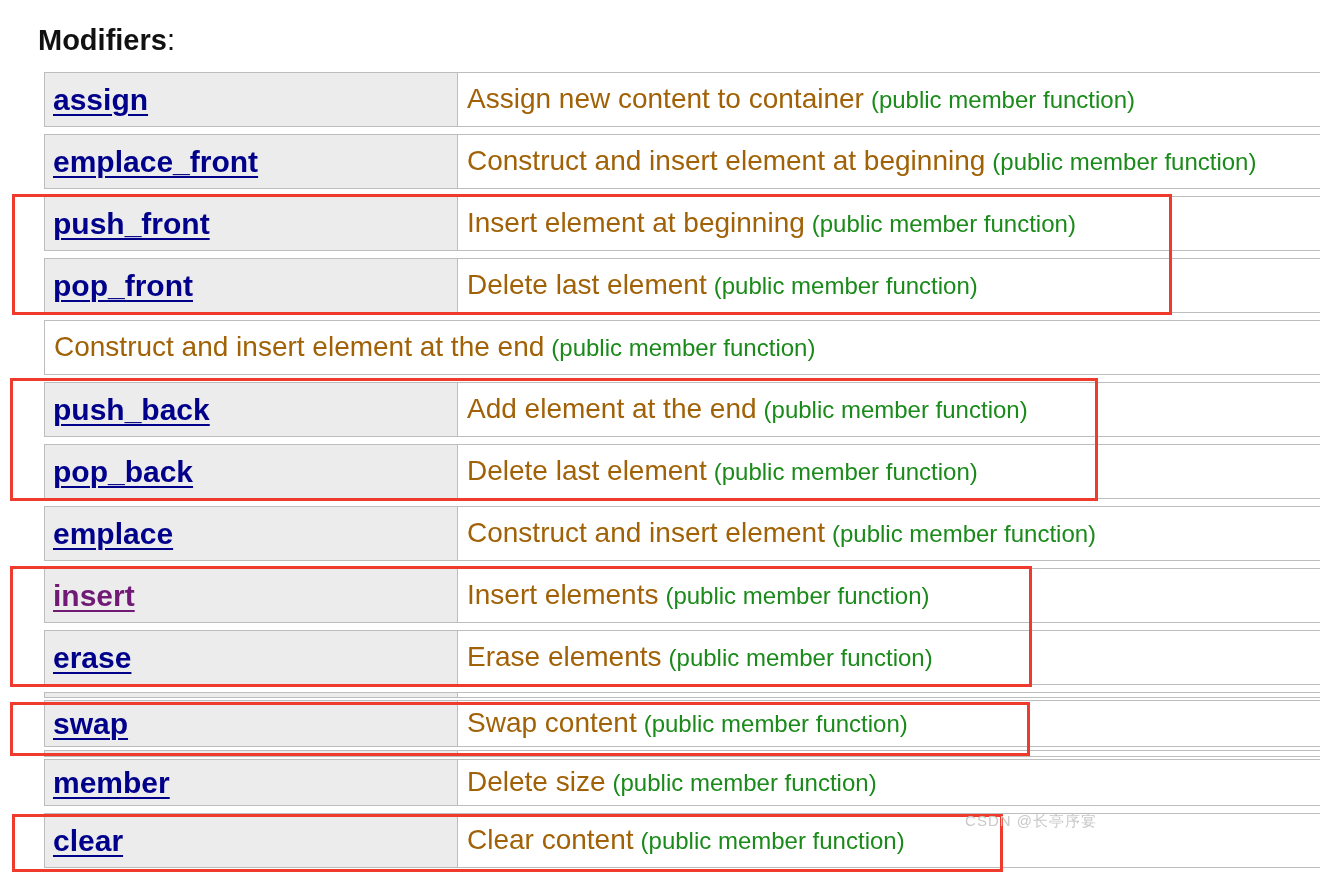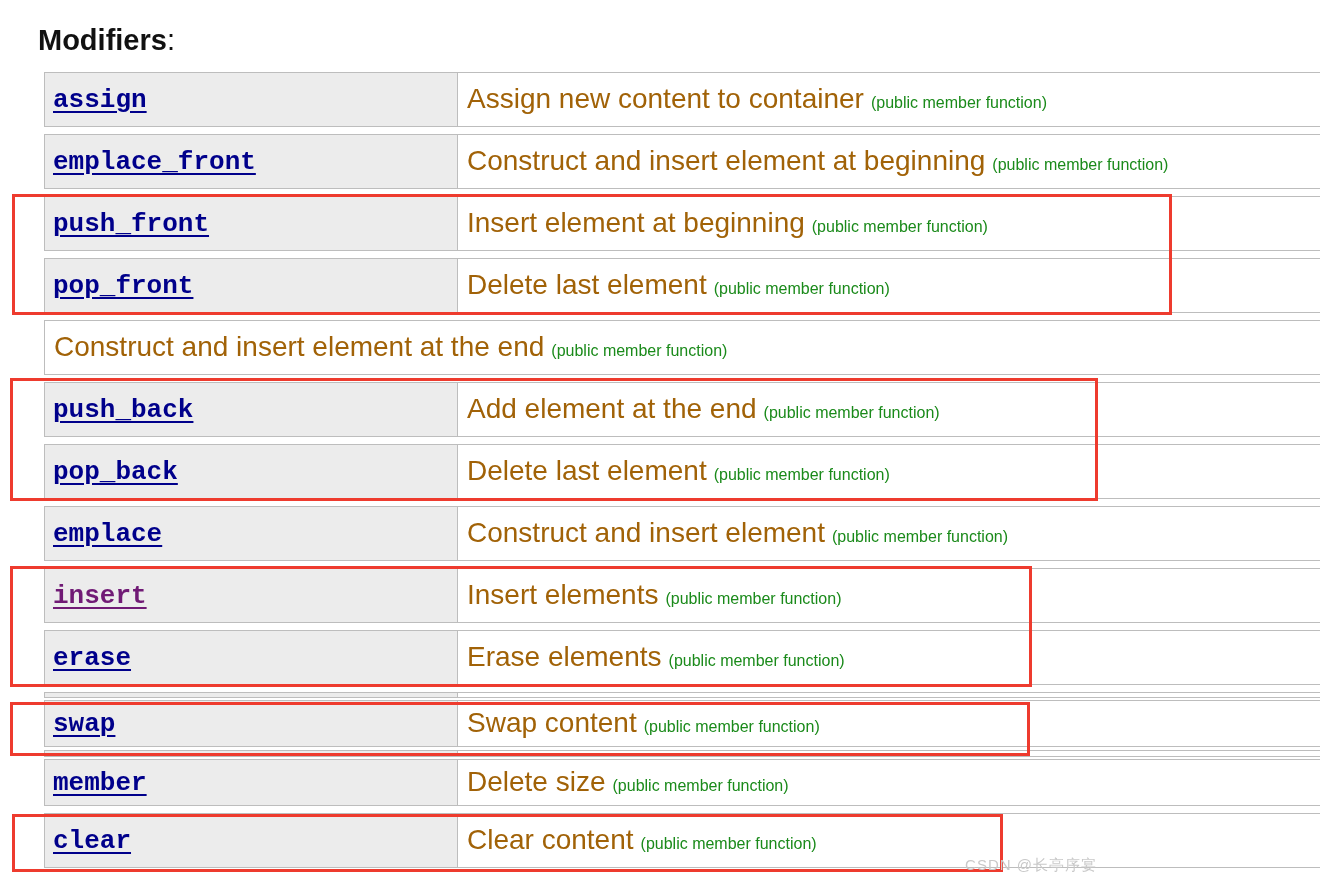--- a/index.html
+++ b/index.html
@@ -49,49 +49,48 @@
   .cell-right {
     flex: 1;
     box-sizing: border-box;
     padding-left: 9px;
     white-space: nowrap;
     overflow: visible;
   }
   .fn-link {
     color: #00008b;
     font-weight: bold;
-    font-size: 26px;
+    font-size: 30px;
     text-decoration: underline;
     text-decoration-thickness: 2px;
     text-underline-offset: 4px;
     cursor: pointer;
-    font-family: Liberation Mono, monospace;
   }
   .desc {
     font-size: 28px;
     color: #a16207;
   }
   .note {
-    font-size: 16px;
+    font-size: 24px;
     color: #1a8a1a;
     padding-left: 7px;
   }
   .sliver .cell-left { padding: 0; }
 
   .redbox {
     position: absolute;
     border: 3px solid #ee3b2e;
     box-sizing: border-box;
     background: transparent;
     pointer-events: none;
   }
   .watermark {
     position: absolute;
     right: 8px;
-    top: 856px;
+    top: 812px;
     font-size: 15px;
     color: #c9c9c9;
     letter-spacing: 1px;
   }
 </style>
 </head>
 <body>
 
 <div class="page-root">
 

